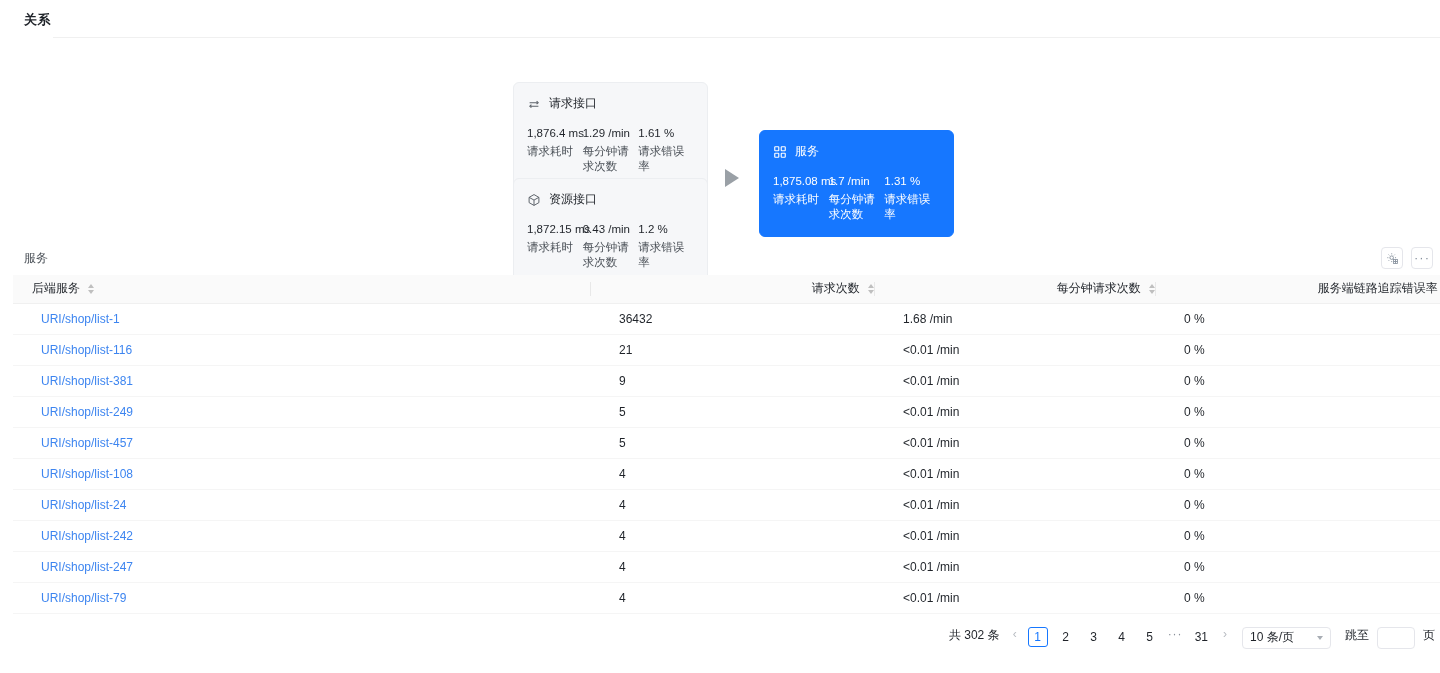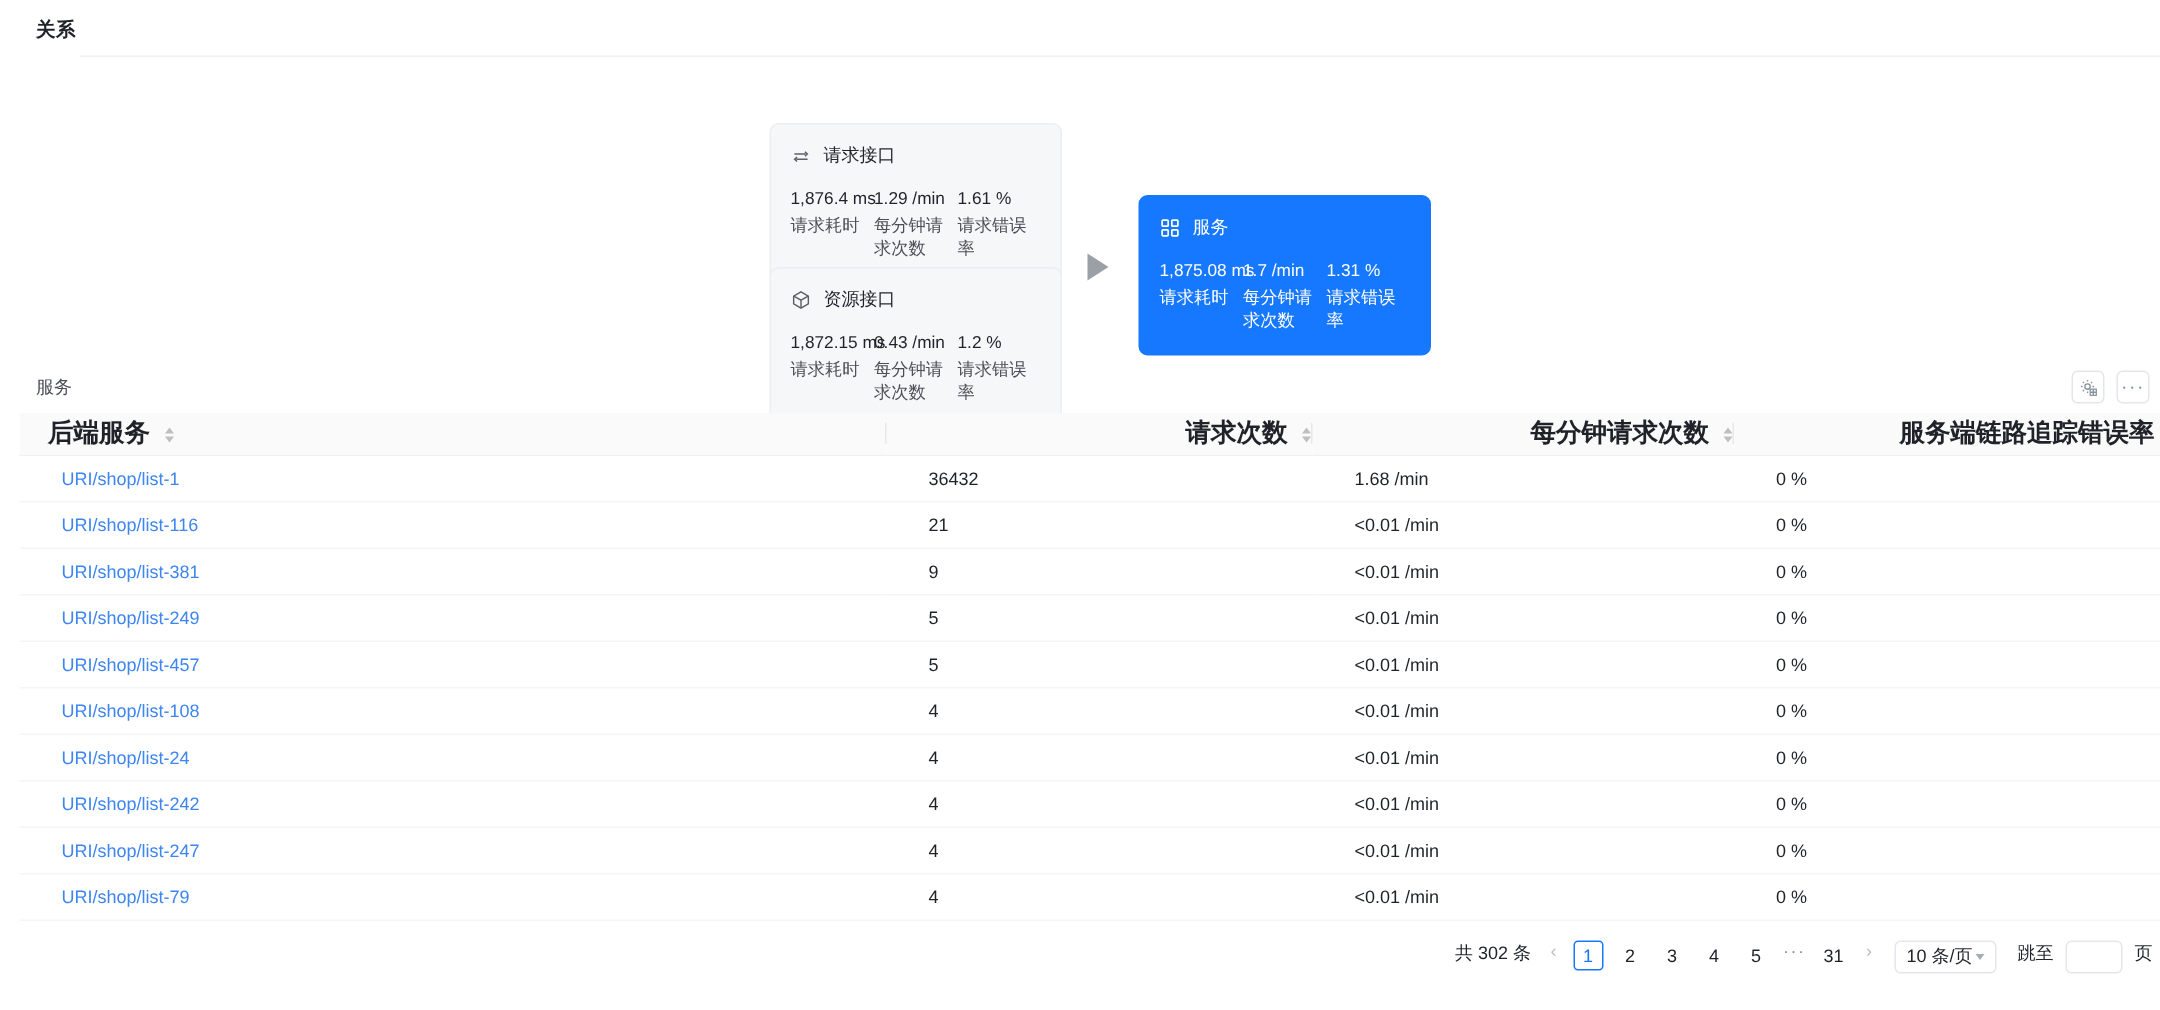--- a/index.html
+++ b/index.html
@@ -107,22 +107,22 @@
   }
   .tool-btn svg { display: block; }
   .dots { font-size: 13px; line-height: 10px; letter-spacing: 1px; color: #86909c; }
 
   table.grid {
     width: 1440px;
     border-collapse: collapse;
     table-layout: fixed;
   }
   table.grid thead th {
-    font-size: 17px;
-    font-weight: bold;
+    font-size: 12px;
+    font-weight: normal;
     color: #1f2329;
     background: #fafafa;
     height: 28px;
     padding: 0 1px;
     border-bottom: 1px solid #f0f0f0;
     position: relative;
     white-space: nowrap;
   }
   table.grid thead th.c-name { text-align: left; padding-left: 19px; }
   table.grid thead th.num { text-align: right; }
@@ -182,21 +182,21 @@
     cursor: pointer;
     color: #1f2329;
   }
   .pg-item.active {
     border: 1px solid #1677ff;
     color: #1677ff;
   }
   .pg-arrow { color: #b8bcc2; cursor: pointer; padding: 0 3px; }
   .pg-ellipsis { color: #8a9099; letter-spacing: 1px; cursor: pointer; }
   .pg-select {
-    display: inline-flex; align-items: center; gap: 2px;
+    display: inline-flex; align-items: center; gap: 23px;
     height: 22px;
     border: 1px solid #e5e6eb;
     border-radius: 4px;
     padding: 0 7px;
     cursor: pointer;
     margin-left: 4px;
   }
   .chev {
     width: 0; height: 0;
     border-left: 3.5px solid transparent;

